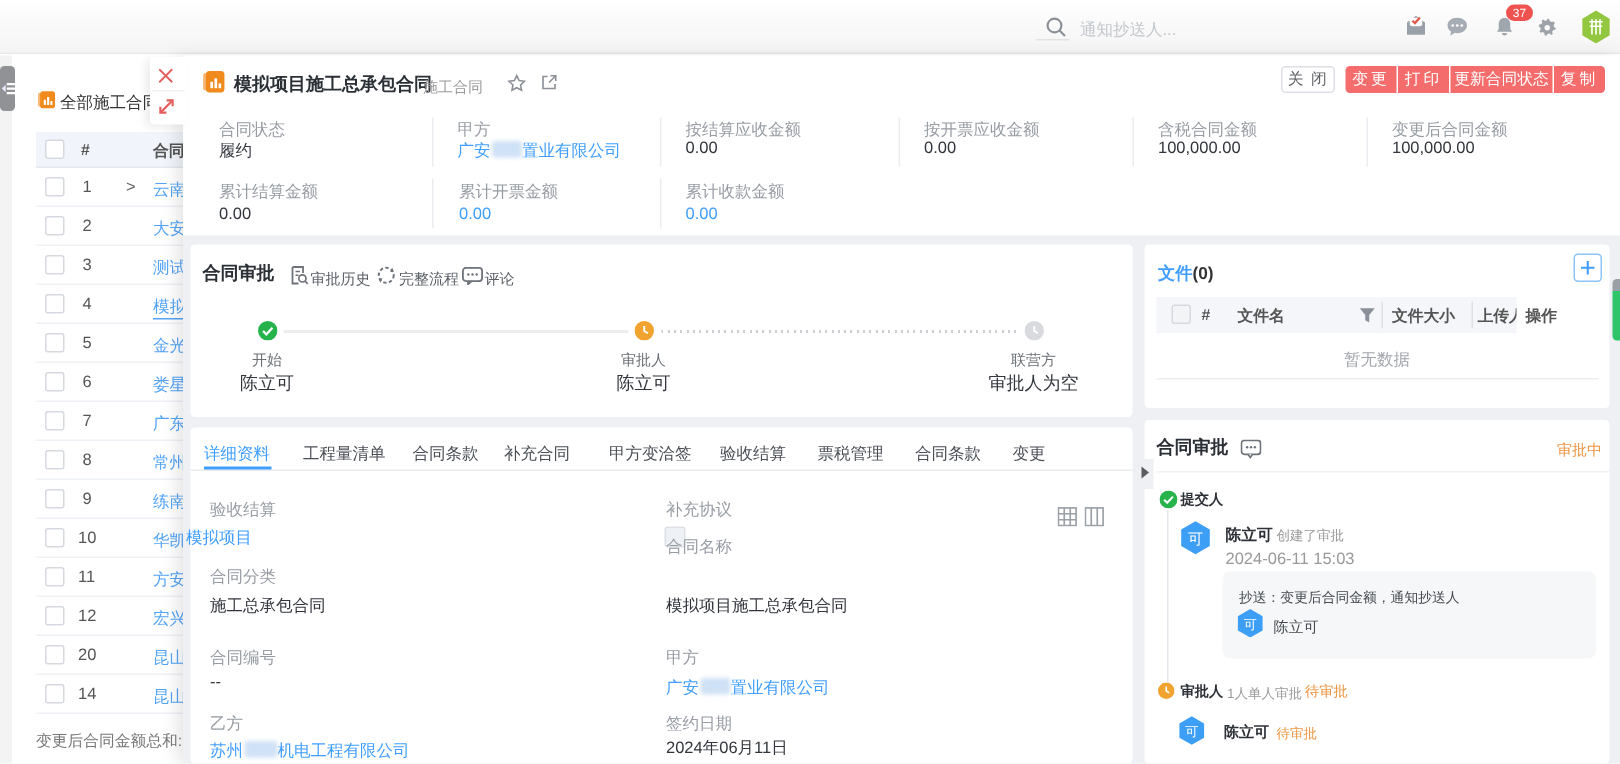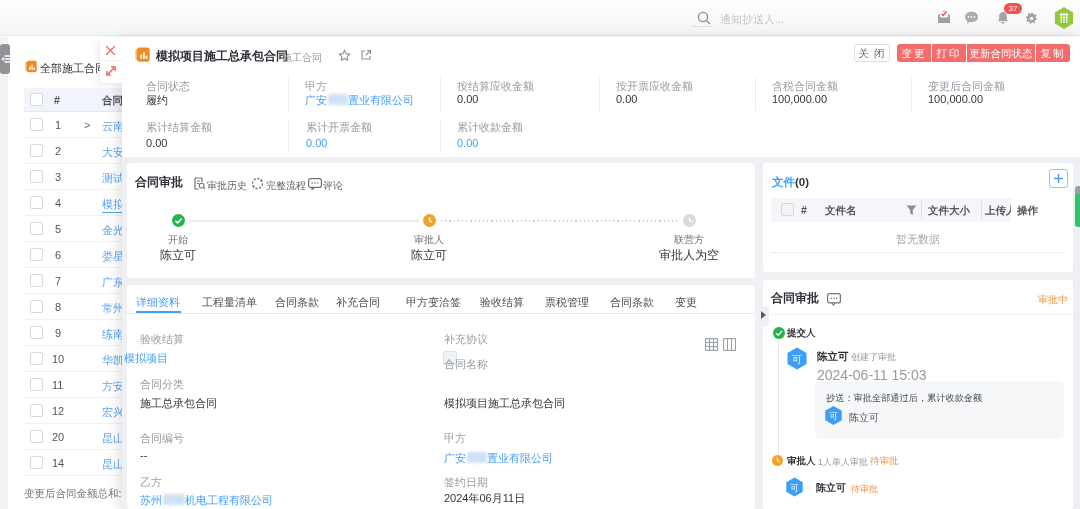--- a/index.html
+++ b/index.html
@@ -394,23 +394,23 @@
  <circle cx="6.5" cy="6.5" r="6.5" fill="#26b34b"></circle>
  <path d="M3.3 6.7 L5.6 8.9 L9.7 4.4" fill="none" stroke="#fff" stroke-width="1.5"></path>
 </svg>
 <div class="abs" style="left:787px;top:327px;font-size:9.5px;font-weight:bold;color:#2e3238;">提交人</div>
 <svg class="hex" style="left:786px;top:347px" width="22" height="23" viewBox="0 0 24 24">
  <polygon points="12,0 22.4,6 22.4,18 12,24 1.6,18 1.6,6" fill="#3d9ef6"></polygon>
  <text x="12" y="16.5" font-size="11" fill="#fff" text-anchor="middle" font-family="Liberation Sans">可</text>
 </svg>
 <div class="abs" style="left:817px;top:350px;font-size:10.5px;font-weight:bold;color:#2e3238;">陈立可</div>
 <div class="abs gray" style="left:851px;top:351px;font-size:9px;">创建了审批</div>
-<div class="abs gray" style="left:817px;top:367px;font-size:14px;">2024-06-11 15:03</div>
+<div class="abs gray" style="left:817px;top:367px;font-size:11px;">2024-06-11 15:03</div>
 <div class="abs" style="left:815px;top:381px;width:249px;height:58px;background:#f6f7f8;border-radius:5px;"></div>
-<div class="abs" style="left:826px;top:392px;color:#454a50;font-size:9.2px;">抄送：审批全部通过后，累计收款金额</div>
+<div class="abs" style="left:826px;top:392px;color:#454a50;font-size:9.2px;">抄送：变更后合同金额，通知抄送人</div>
 <svg class="hex" style="left:824px;top:406px" width="19" height="19" viewBox="0 0 24 24">
  <polygon points="12,0 22.4,6 22.4,18 12,24 1.6,18 1.6,6" fill="#3d9ef6"></polygon>
  <text x="12" y="16.5" font-size="11" fill="#fff" text-anchor="middle" font-family="Liberation Sans">可</text>
 </svg>
 <div class="abs" style="left:849px;top:411px;color:#454a50;font-size:10px;">陈立可</div>
 <svg class="abs" style="left:772px;top:455px" width="11" height="11" viewBox="0 0 13 13">
  <circle cx="6.5" cy="6.5" r="6.5" fill="#f0a32f"></circle>
  <path d="M6.5 3.2 L6.5 6.7 L8.9 8.2" fill="none" stroke="#fff" stroke-width="1.3"></path>
 </svg>
 <div class="abs" style="left:787px;top:455px;font-size:9.5px;font-weight:bold;color:#2e3238;">审批人</div>

